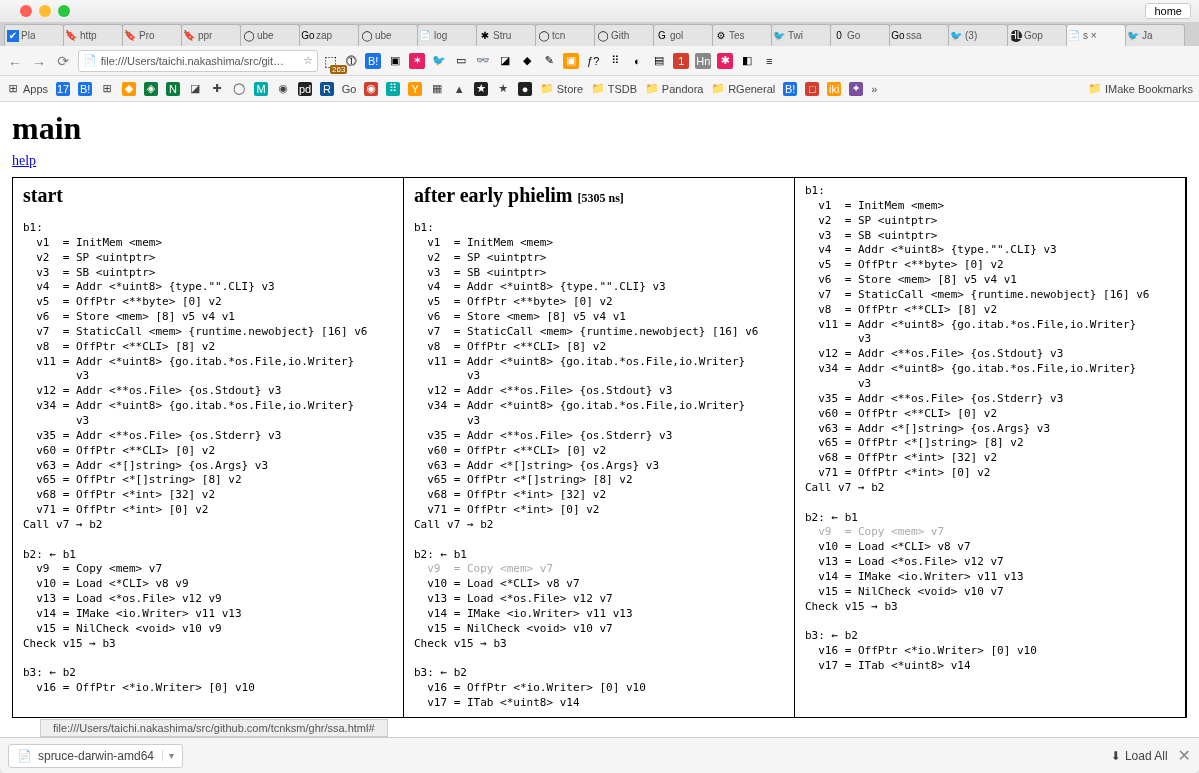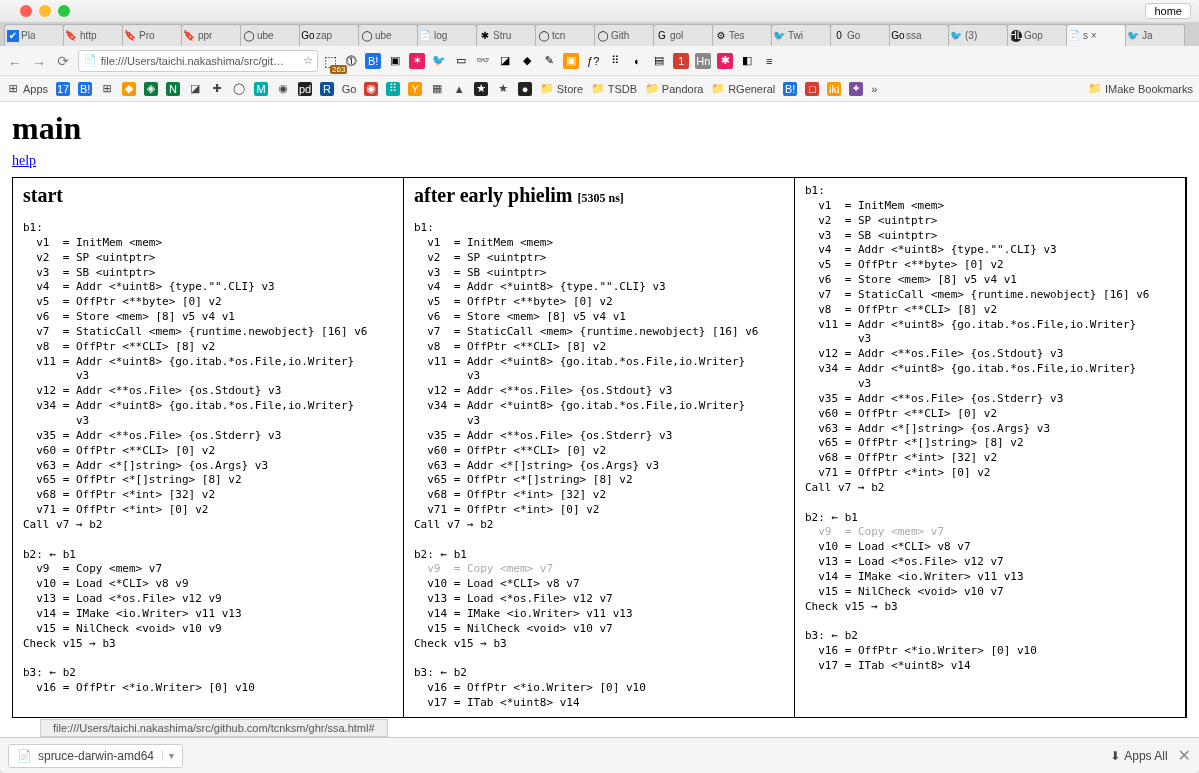--- a/index.html
+++ b/index.html
@@ -576,17 +576,17 @@
 
 <div class="dlshelf">
   <div class="dlitem">
     <span>📄</span>
     <span>spruce-darwin-amd64</span>
     <span class="dchev">▾</span>
   </div>
   <div class="dlright">
     <div class="showall">
       <span>⬇</span>
-      <span>Apps All</span>
+      <span>Load All</span>
     </div>
     <div class="dlclose">✕</div>
   </div>
 </div>
 
 </body></html>

